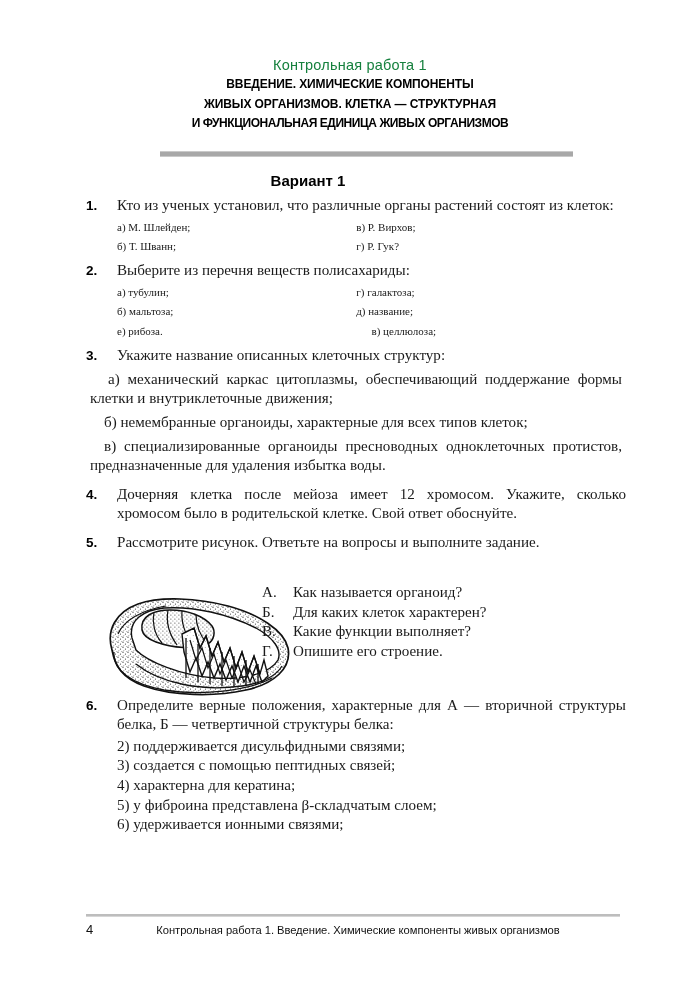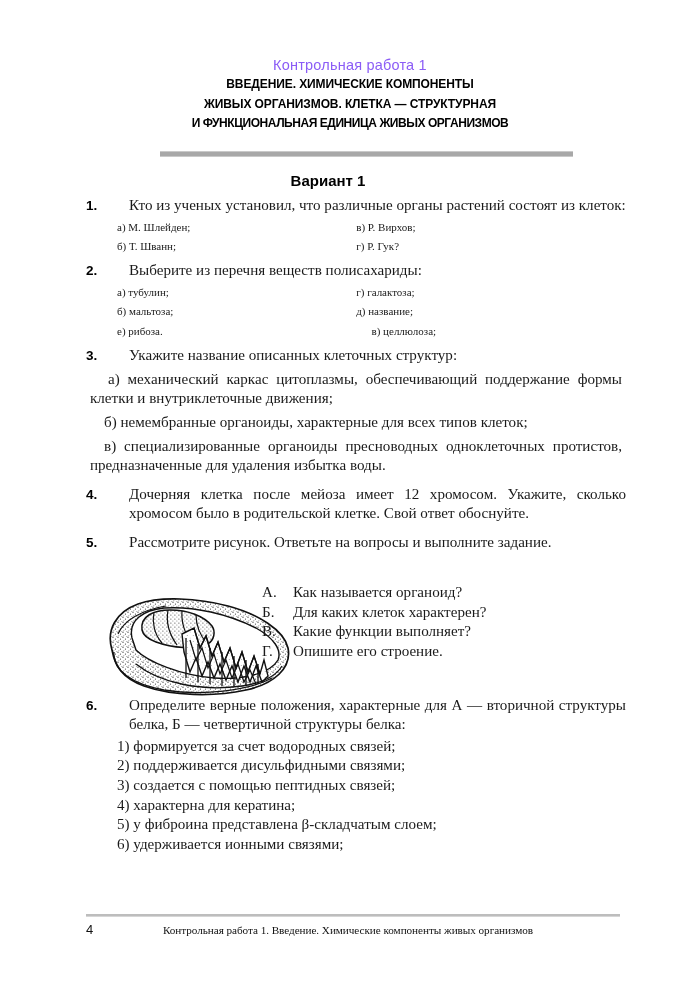--- a/index.html
+++ b/index.html
@@ -29,21 +29,21 @@
     top: 56px;
     width: 540px;
     text-align: center;
   }
   .h-line-1 {
     font-family: "Liberation Sans", "DejaVu Sans", sans-serif;
     font-size: 14.5px;
     font-weight: 400;
     letter-spacing: 0.2px;
     line-height: 19px;
-    color: #8b5cf6;
+    color: #15803d;
   }
   .h-line-big {
     font-family: "Liberation Sans", "DejaVu Sans", sans-serif;
     font-weight: bold;
     font-size: 12px;
     line-height: 19.5px;
     letter-spacing: -0.1px;
     color: #000;
     white-space: nowrap;
   }
@@ -55,29 +55,28 @@
     top: 151px;
     width: 413px;
     height: 4px;
     background: #a8a8a8;
     border-top: 1px solid #c9c9c9;
     border-bottom: 1px solid #c9c9c9;
   }
 
   .variant {
     position: absolute;
-    left: 0;
+    left: 8px;
     top: 172px;
     width: 600px;
     text-align: center;
     font-family: "Liberation Sans", "DejaVu Sans", sans-serif;
     font-weight: bold;
     font-size: 15px;
     color: #000;
-    padding-left: 28px;
   }
 
   
   .content {
     position: absolute;
     left: 86px;
     top: 196px;
     width: 540px;
   }
   .q {
@@ -89,21 +88,21 @@
     left: 0;
     top: 0;
     width: 26px;
     font-family: "Liberation Sans", "DejaVu Sans", sans-serif;
     font-weight: bold;
     font-size: 13.5px;
     line-height: 19.5px;
     color: #000;
   }
   .q-body {
-    margin-left: 43px;
+    margin-left: 31px;
     font-size: 15.1px;
     line-height: 19.6px;
     text-align: left;
   }
   .q-body.justify { text-align: justify; }
 
   
   .q-para {
     font-size: 15.1px;
     line-height: 19.6px;
@@ -174,25 +173,25 @@
   .foot-page {
     position: absolute;
     left: 0;
     top: 0;
     font-family: "Liberation Sans", "DejaVu Sans", sans-serif;
     font-size: 13px;
     color: #111;
   }
   .foot-title {
     position: absolute;
-    left: 8px;
+    left: 18px;
     top: 2px;
     width: 508px;
     text-align: center;
-    font-family: Liberation Serif, serif;
+    font-family: Liberation Sans, sans-serif;
     font-size: 11.2px;
     letter-spacing: -0.05px;
     color: #111;
     white-space: nowrap;
   }
 </style>
 </head>
 <body>
 
 <div class="page">
@@ -262,21 +261,20 @@
       <div class="q-body">Рассмотрите рисунок. Ответьте на вопросы и выполните задание.</div>
     </div>
 
     <div style="height:128px;"></div>
 
     <div class="q" style="margin-top:13px;">
       <div class="q-num">6.</div>
       <div class="q-body justify">Определите верные положения, характерные для А — вторичной структуры белка, Б — четвертичной структуры белка:</div>
     </div>
     <div class="numlist">
-      <div>1) формируется за счет водородных связей;</div>
       <div>2) поддерживается дисульфидными связями;</div>
       <div>3) создается с помощью пептидных связей;</div>
       <div>4) характерна для кератина;</div>
       <div>5) у фиброина представлена β-складчатым слоем;</div>
       <div>6) удерживается ионными связями;</div>
     </div>
 
   </div>
 
   <div class="figure">

